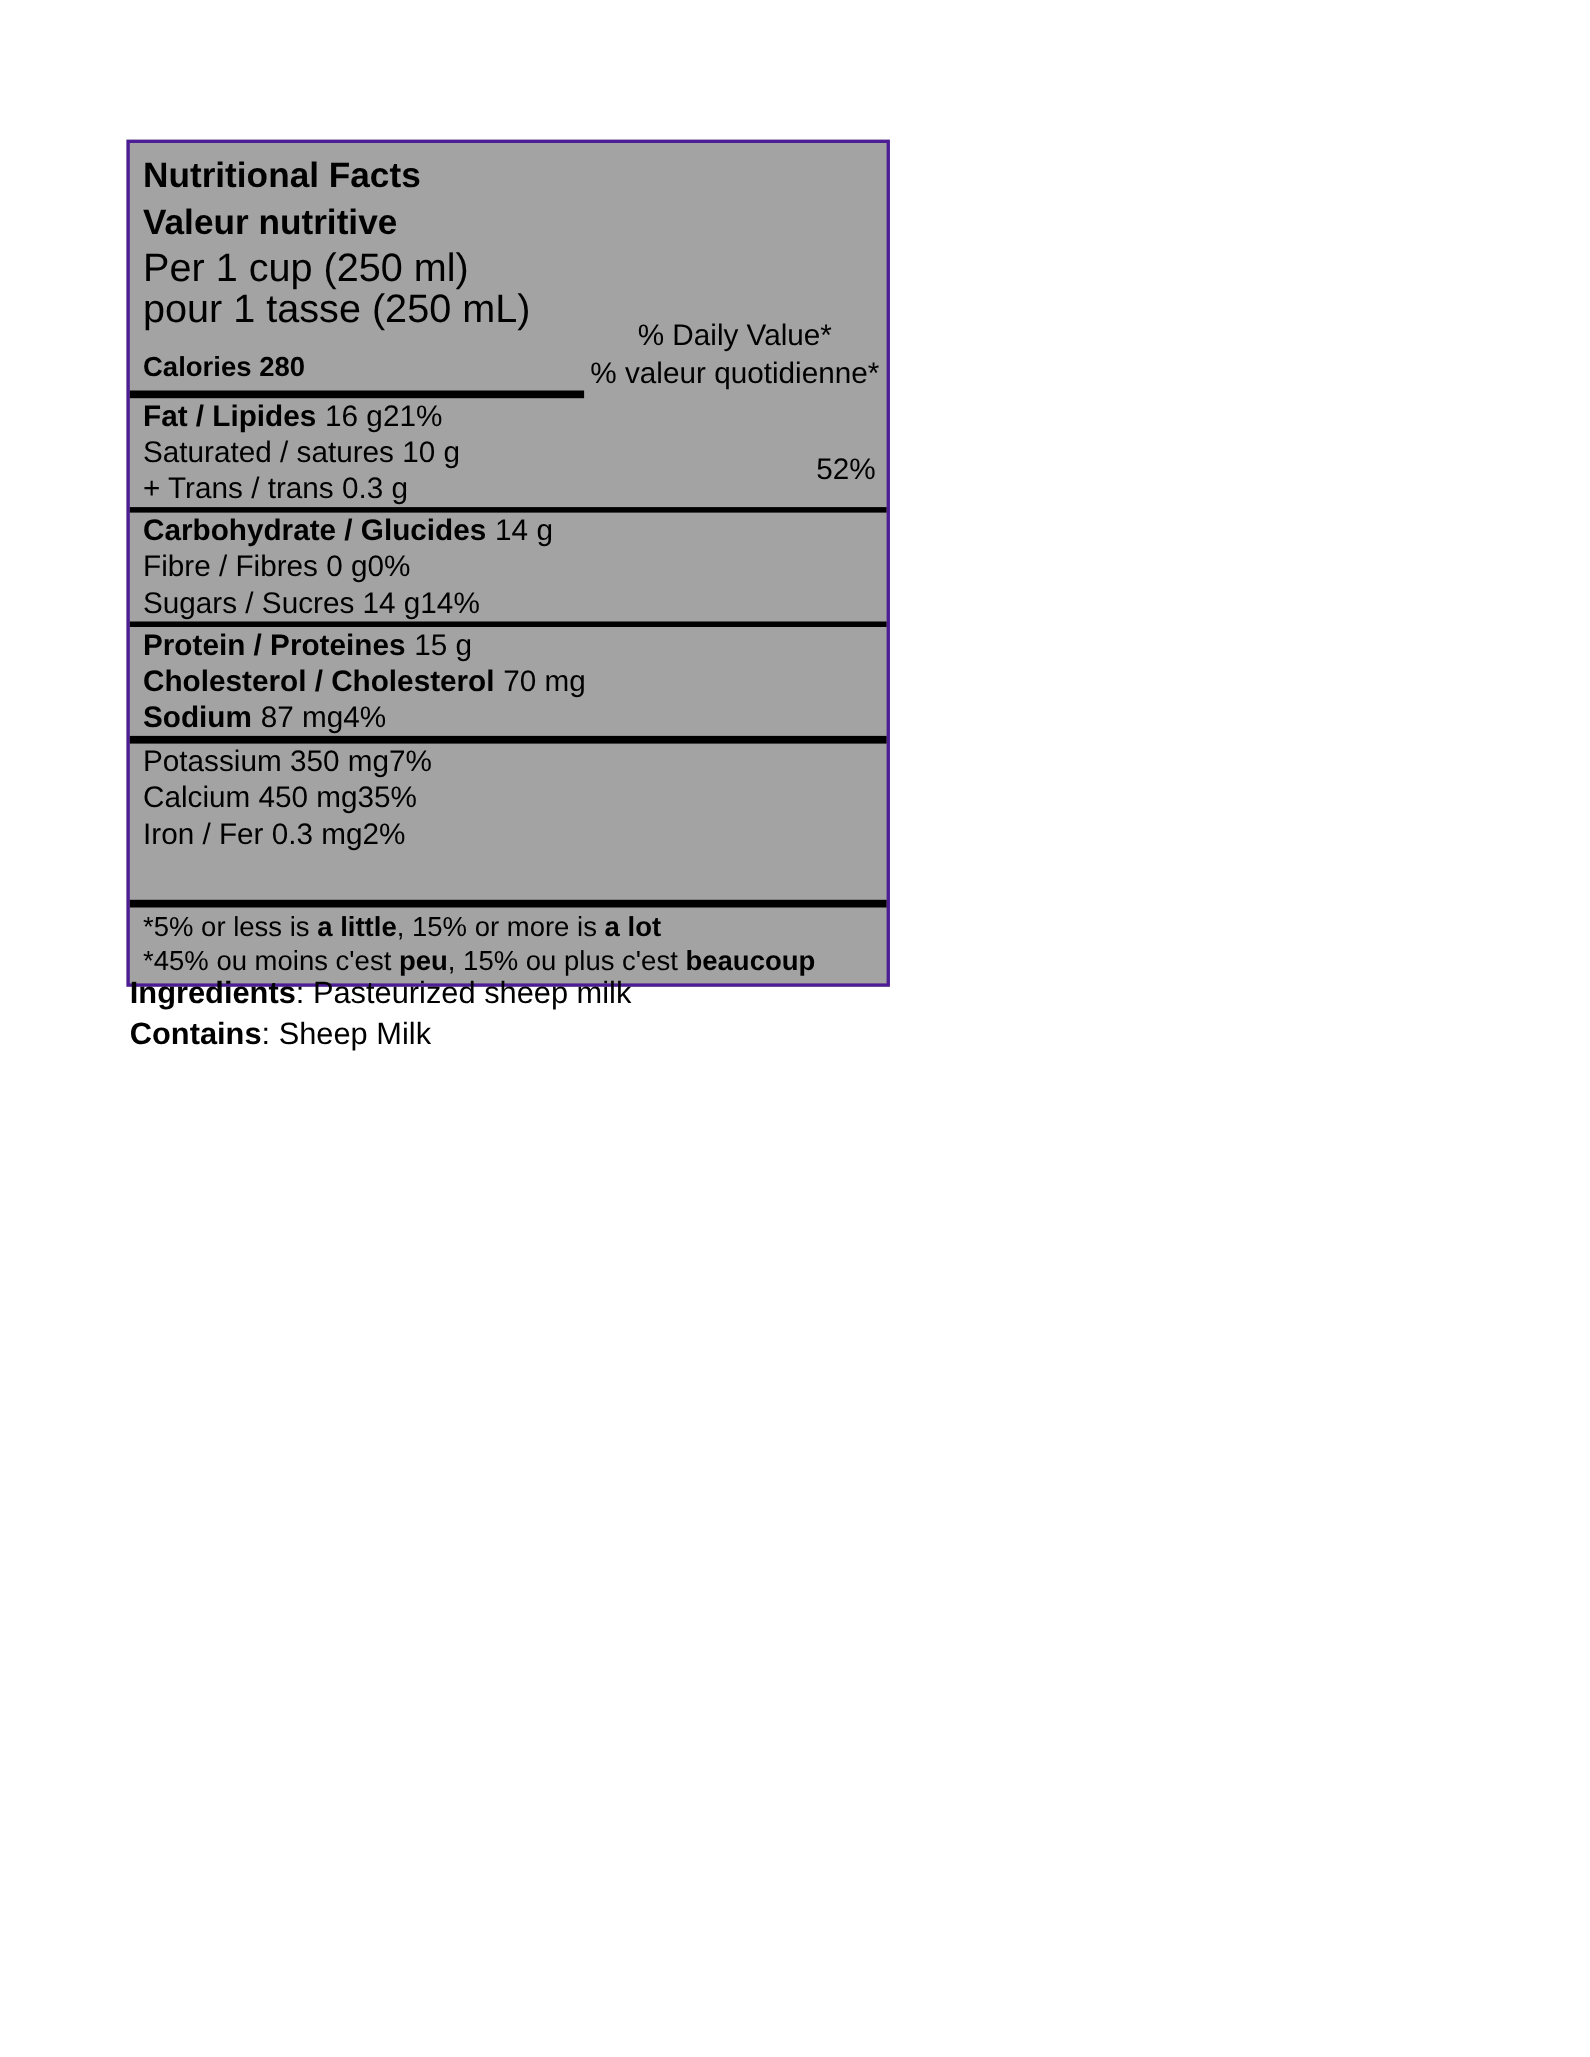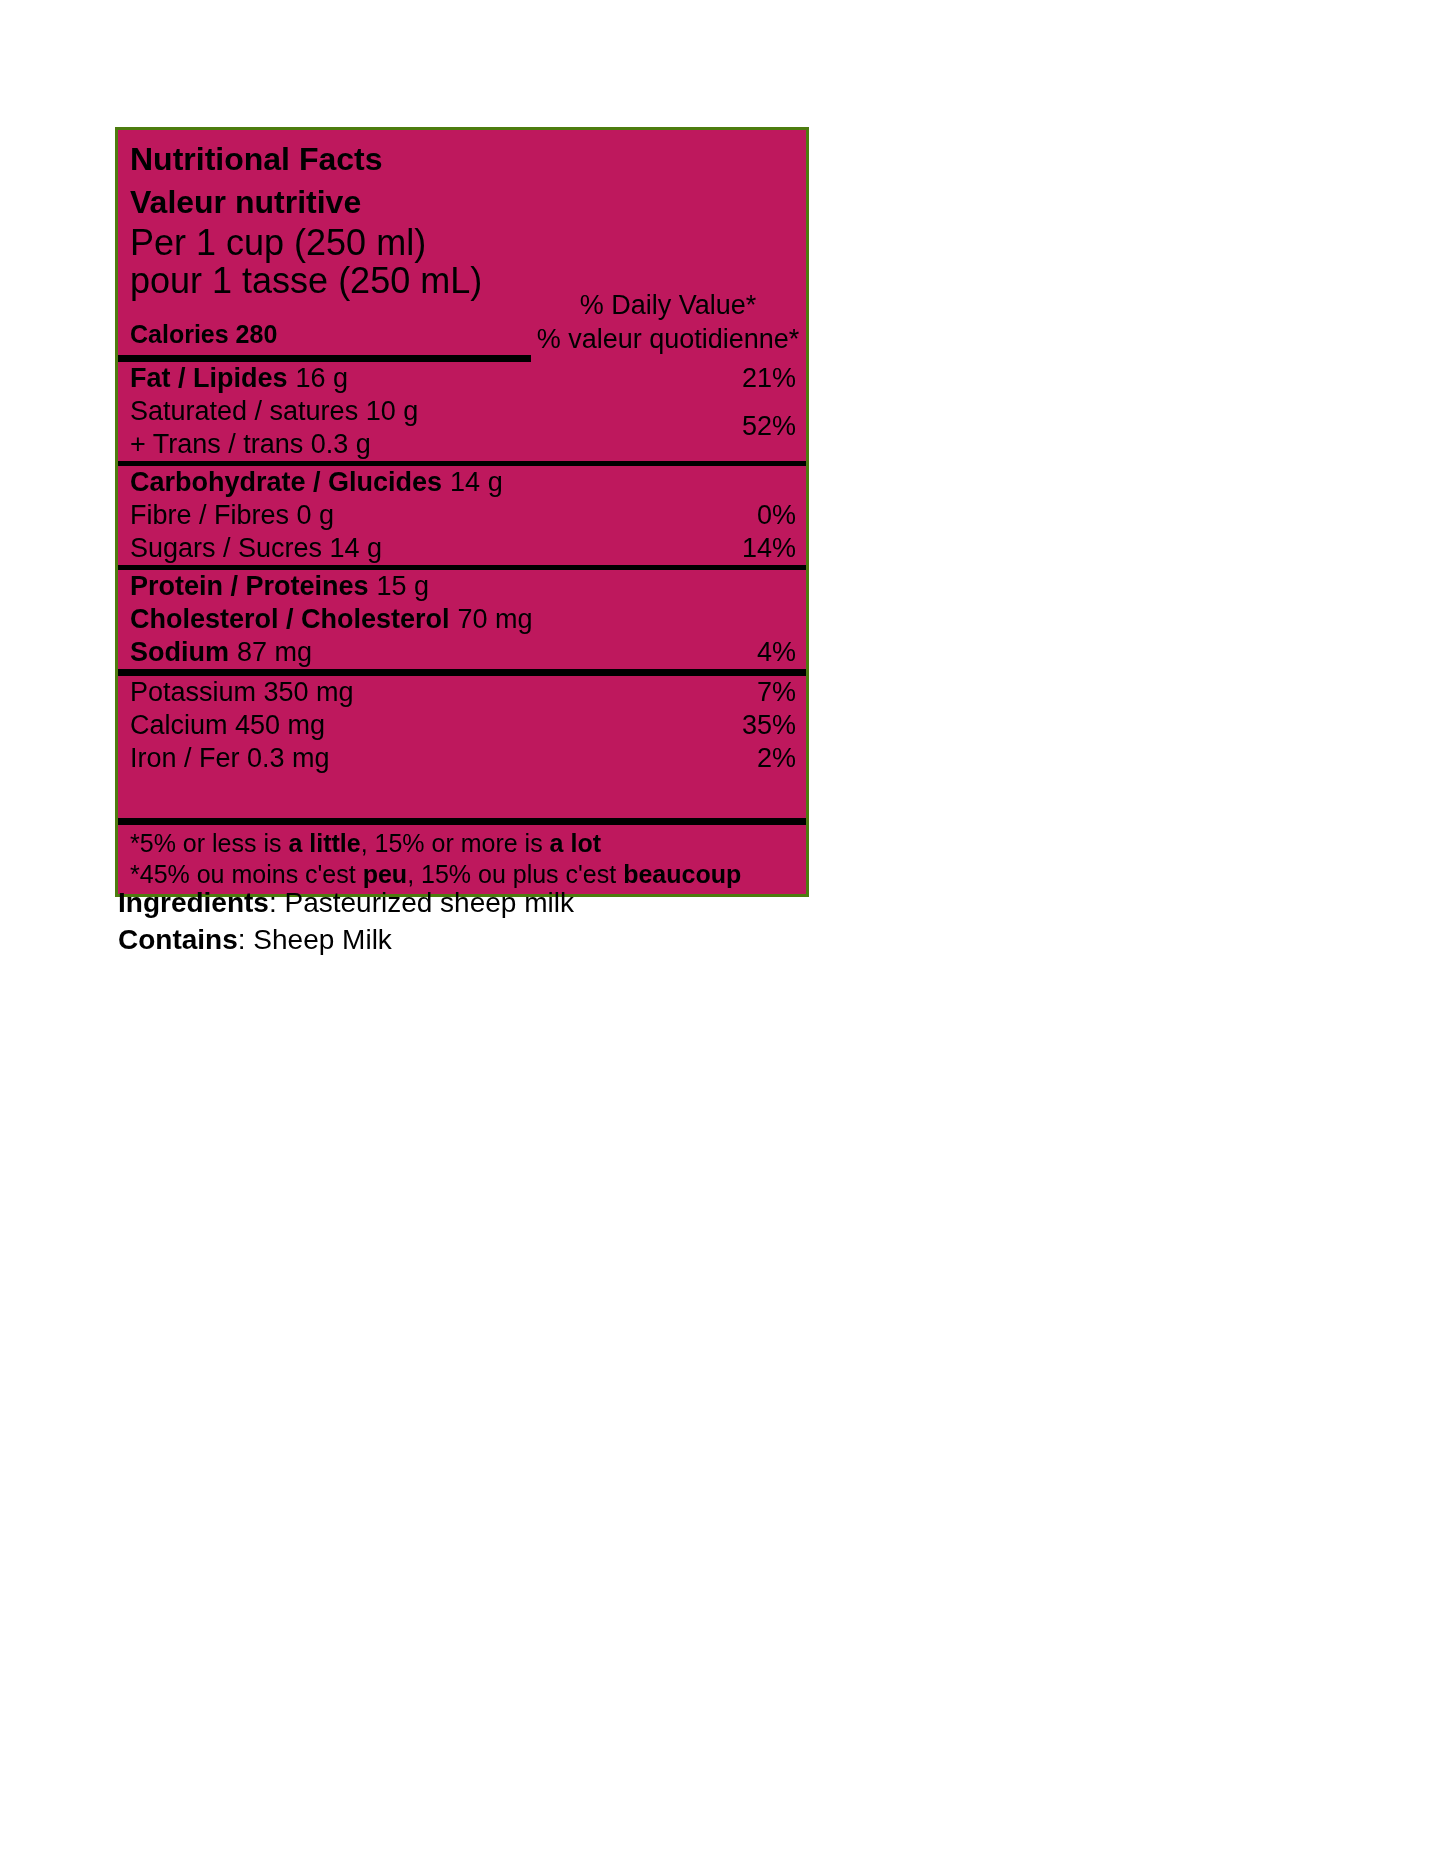--- a/index.html
+++ b/index.html
@@ -14,22 +14,22 @@
     background: #ffffff;
     font-family: "Liberation Sans", sans-serif;
     color: #000000;
     overflow: hidden;
   }
   .nf-table {
     position: absolute;
     left: 115px;
     top: 127px;
     width: 688px;
-    border: 3px solid #4d7c0f;
-    background: #be185d;
+    border: 3px solid #4c1d95;
+    background: #a3a3a3;
     box-sizing: content-box;
   }
   
   .nf-header {
     position: relative;
     padding: 8px 12px 0 12px;
   }
   .nf-title {
     font-size: 32px;
     font-weight: bold;
@@ -65,21 +65,21 @@
     margin-left: -12px;
   }
   
   .nf-section {
     position: relative;
   }
   .rule-medium { border-top: 5px solid #000000; }
   .rule-thick  { border-top: 7px solid #000000; }
   .nf-row {
     display: flex;
-    justify-content: space-between;
+    justify-content: flex-start;
     align-items: baseline;
     padding: 0 10px 0 12px;
     font-size: 27px;
     line-height: 33px;
     white-space: nowrap;
   }
   .nf-lbl .b {
     font-weight: bold;
   }
   .nf-lbl .b:not(:empty) {

